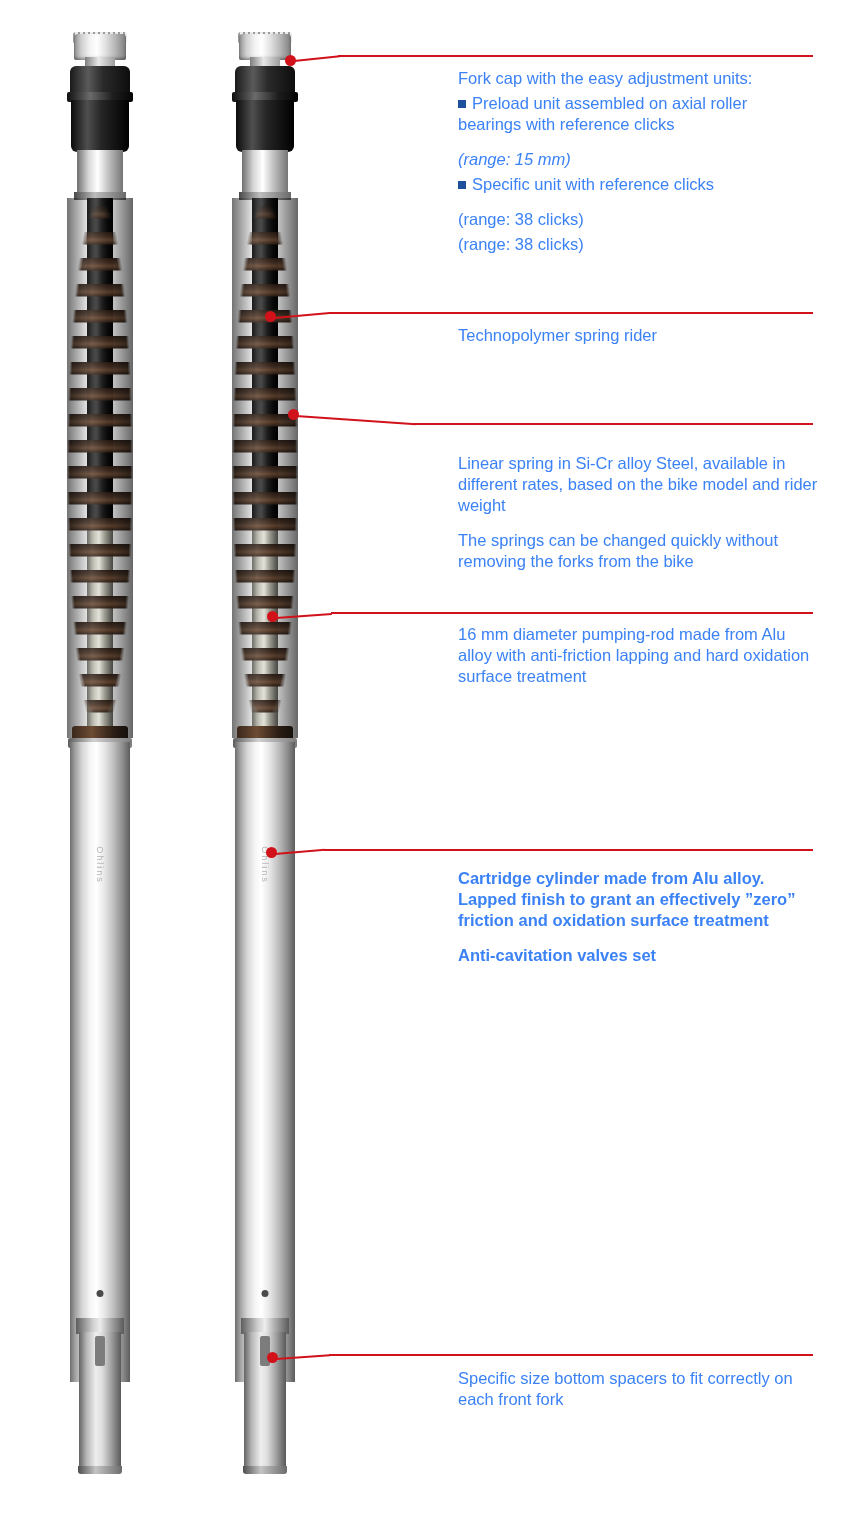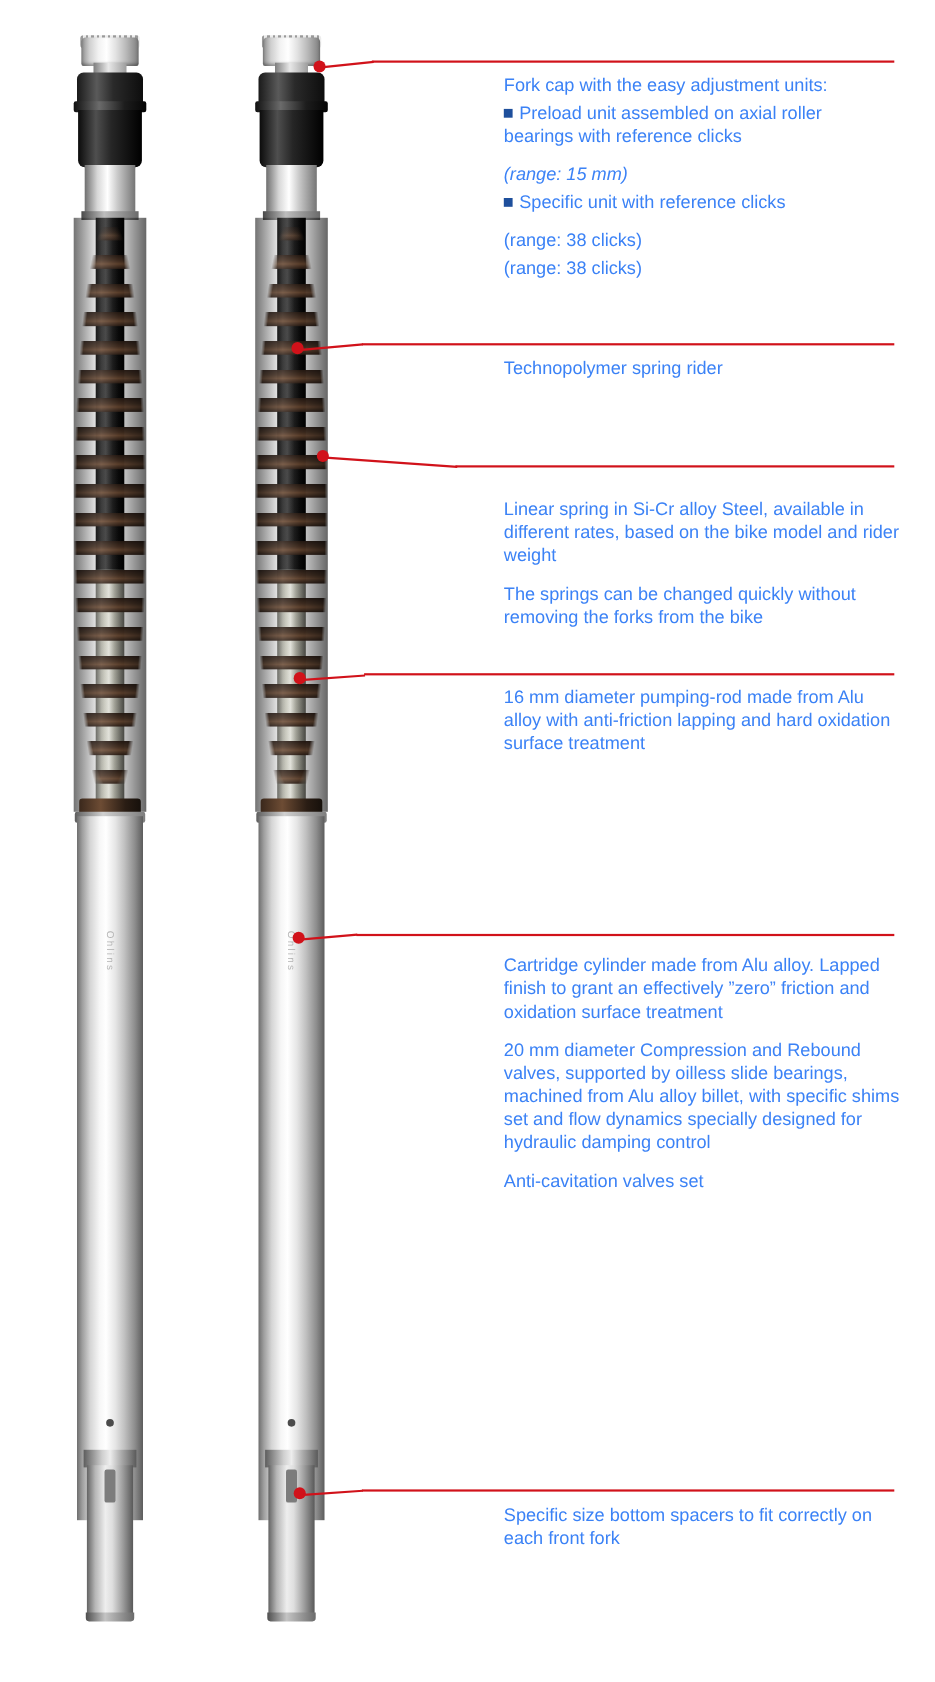--- a/index.html
+++ b/index.html
@@ -341,23 +341,22 @@
     <div class="hline" style="left:331px; top:612px; width:482px;"></div>
     <div class="txt" style="top:624px;">
       <p>16 mm diameter pumping-rod made from Alu alloy with anti-friction lapping and hard oxidation surface treatment</p>
     </div>
   </div>
 
   <div class="callout">
     <div class="dot" style="left:266px; top:847px;"></div>
     <div class="diag" style="left:275px; top:853px; width:50px; transform: rotate(-5deg);"></div>
     <div class="hline" style="left:324px; top:849px; width:489px;"></div>
-    <div class="txt" style="top:868px;">
+    <div class="txt" style="top:868px;font-weight:bold;">
       <p>Cartridge cylinder made from Alu alloy. Lapped finish to grant an effectively ”zero” friction and oxidation surface treatment</p>
-      <p>20 mm diameter Compression and Rebound valves, supported by oilless slide bearings, machined from Alu alloy billet, with specific shims set and flow dynamics specially designed for  hydraulic damping control</p>
       <p>Anti-cavitation valves set</p>
     </div>
   </div>
 
   <div class="callout">
     <div class="dot" style="left:267px; top:1352px;"></div>
     <div class="diag" style="left:276px; top:1358px; width:54px; transform: rotate(-4deg);"></div>
     <div class="hline" style="left:329px; top:1354px; width:484px;"></div>
     <div class="txt" style="top:1368px;">
       <p>Specific size bottom spacers to fit correctly on each front fork</p>

